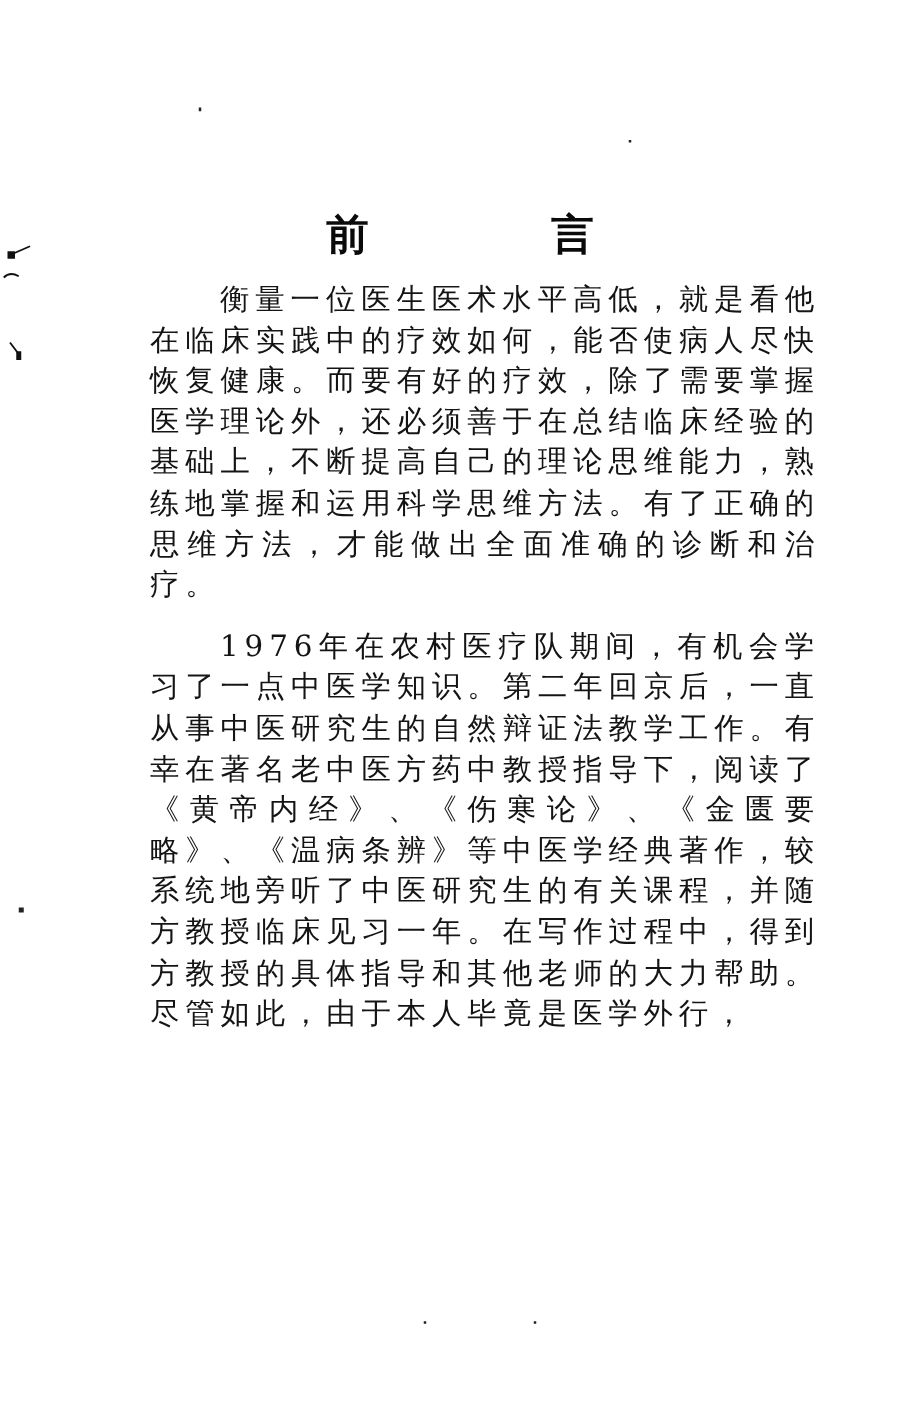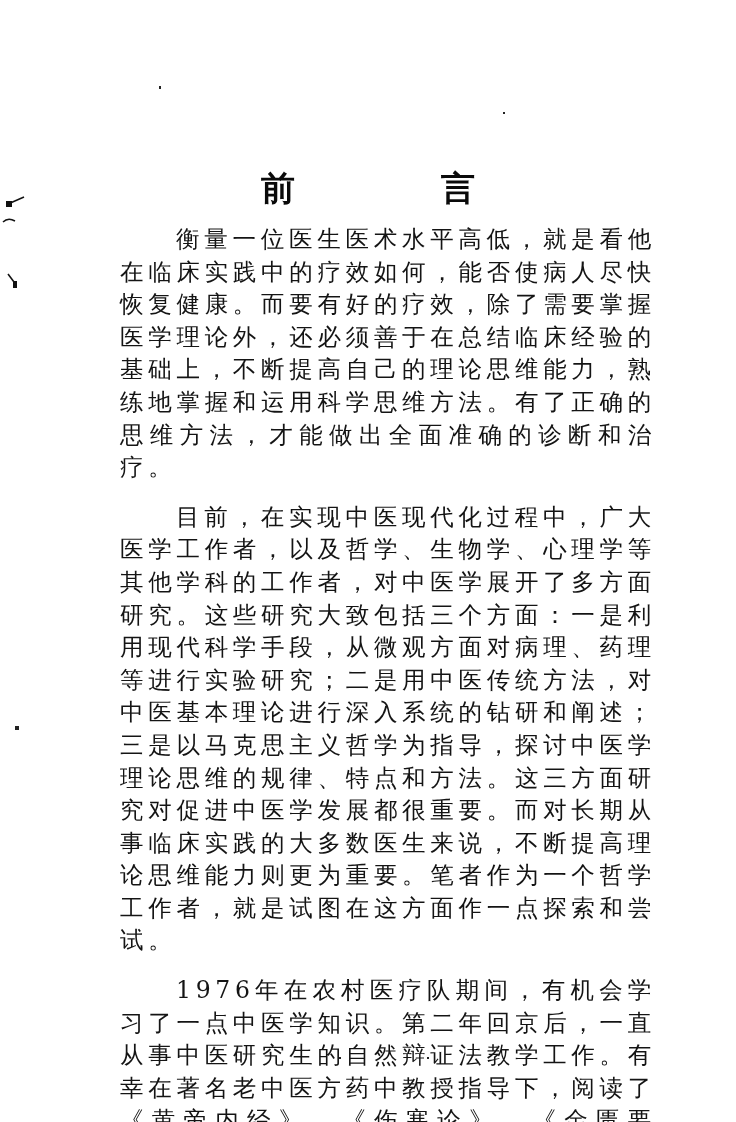--- a/index.html
+++ b/index.html
@@ -76,17 +76,16 @@
   </svg>
   <svg style="position:absolute;left:7px;top:273px;" width="12" height="18" viewBox="0 0 12 18">
     <path d="M1 1 L7 9" stroke="#111" stroke-width="1.5" fill="none"></path>
     <rect x="6" y="8" width="4" height="7" fill="#111"></rect>
   </svg>
 
   <h1 class="title">前　言</h1>
 
   <div class="body-text">
     <p class="para">衡量一位医生医术水平高低，就是看他在临床实践中的疗效如何，能否使病人尽快恢复健康。而要有好的疗效，除了需要掌握医学理论外，还必须善于在总结临床经验的基础上，不断提高自己的理论思维能力，熟练地掌握和运用科学思维方法。有了正确的思维方法，才能做出全面准确的诊断和治疗。</p>
-    <p class="para">目前，在实现中医现代化过程中，广大医学工作者，以及哲学、生物学、心理学等其他学科的工作者，对中医学展开了多方面研究。这些研究大致包括三个方面：一是利用现代科学手段，从微观方面对病理、药理等进行实验研究；二是用中医传统方法，对中医基本理论进行深入系统的钻研和阐述；三是以马克思主义哲学为指导，探讨中医学理论思维的规律、特点和方法。这三方面研究对促进中医学发展都很重要。而对长期从事临床实践的大多数医生来说，不断提高理论思维能力则更为重要。笔者作为一个哲学工作者，就是试图在这方面作一点探索和尝试。</p>
     <p class="para">1976年在农村医疗队期间，有机会学习了一点中医学知识。第二年回京后，一直从事中医研究生的自然辩证法教学工作。有幸在著名老中医方药中教授指导下，阅读了《黄帝内经》、《伤寒论》、《金匮要略》、《温病条辨》等中医学经典著作，较系统地旁听了中医研究生的有关课程，并随方教授临床见习一年。在写作过程中，得到方教授的具体指导和其他老师的大力帮助。尽管如此，由于本人毕竟是医学外行，</p>
   </div>
 
 </div>
 
 </body></html>

